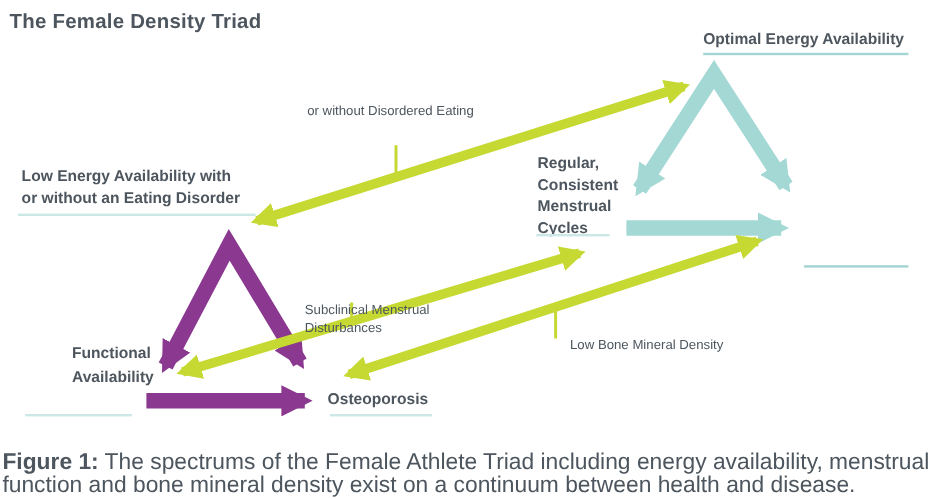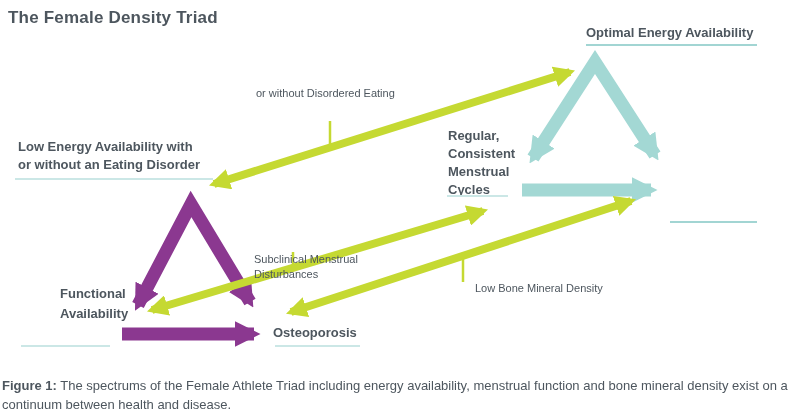--- a/index.html
+++ b/index.html
@@ -10,21 +10,21 @@
   html,body{background:#fff;}
   body{font-family:"Liberation Sans",sans-serif;color:var(--text);}
   .stage{position:relative;width:789px;height:416px;background:#fff;overflow:hidden;}
   .diagram-svg{position:absolute;left:0;top:0;}
   .lbl{position:absolute;color:var(--text);}
   .vertex{font-size:13px;font-weight:bold;line-height:18px;}
   .small{font-size:11px;line-height:15px;}
   .title{position:absolute;left:8px;top:8px;font-size:17px;font-weight:bold;letter-spacing:.2px;}
   .rule{position:absolute;height:2px;background:var(--underline-light);}
   .rule.teal{background:var(--underline-teal);}
-  .caption{position:absolute;left:2px;top:376px;width:787px;font-size:13px;line-height:19px;}
+  .caption{position:absolute;left:2px;top:376px;width:787px;font-size:19px;line-height:19px;}
   .caption b{font-weight:bold;}
 </style>
 </head>
 <body>
 
 <div class="stage">
 
   <svg class="diagram-svg" width="789" height="416" viewBox="0 0 789 416">
     <defs>
       <marker id="mteal" viewBox="0 0 12 12" refX="9" refY="6" markerWidth="26" markerHeight="26" markerUnits="userSpaceOnUse" orient="auto-start-reverse">

